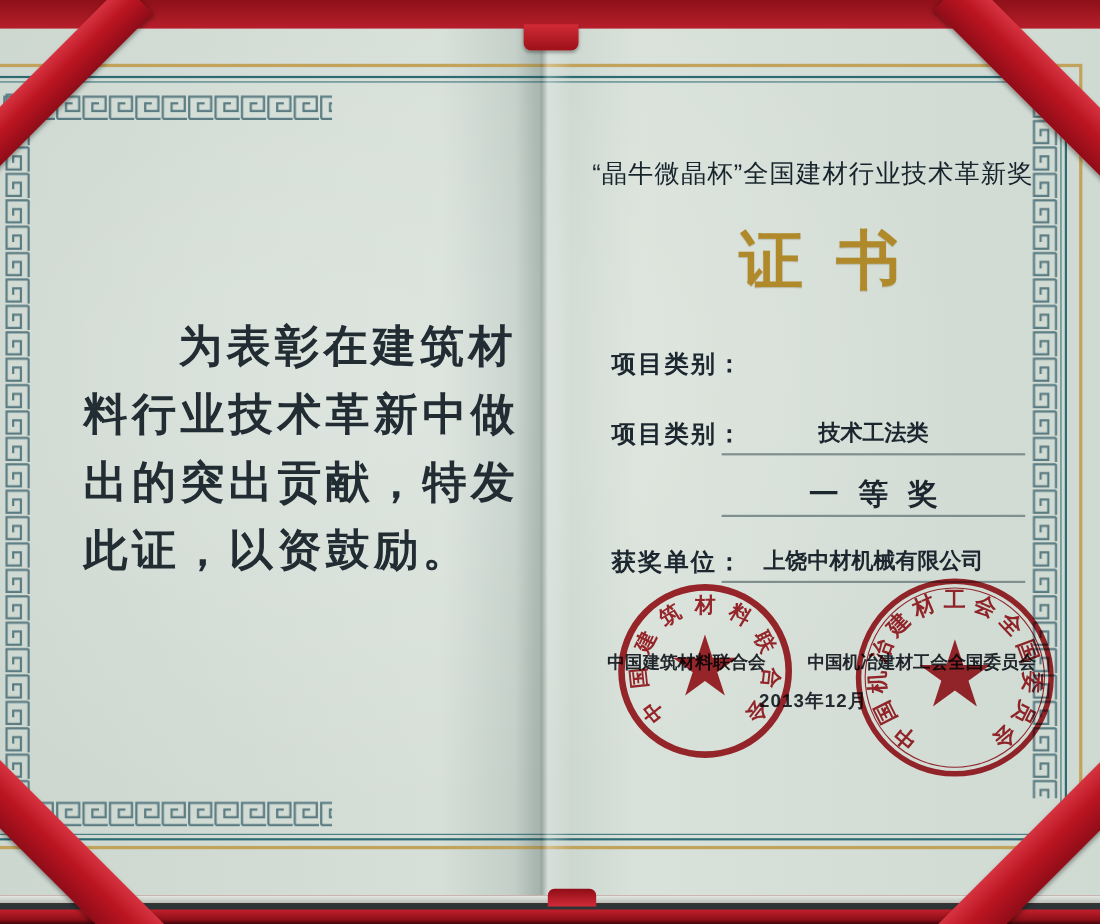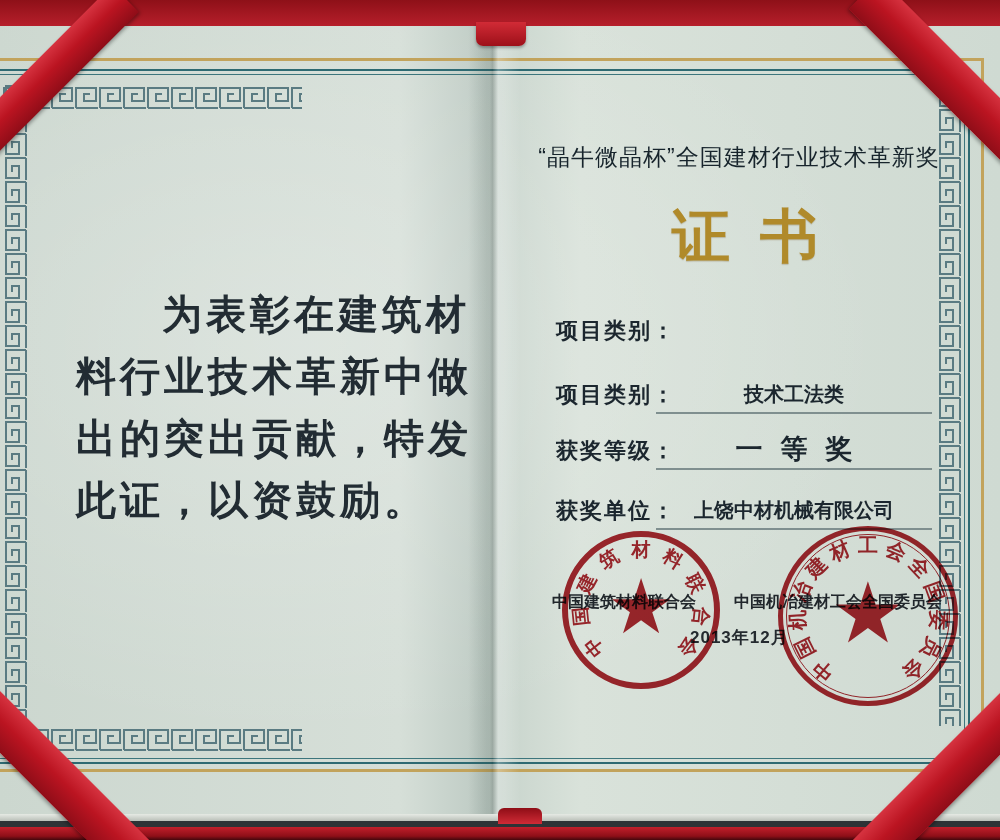--- a/index.html
+++ b/index.html
@@ -148,21 +148,20 @@
     <div class="cert-title">证书</div>
 
     <div class="field-row" style="top:286px">
       <span class="field-label">项目类别：</span>
     </div>
     <div class="field-row" style="top:350px">
       <span class="field-label">项目类别：</span>
       <span class="field-line">技术工法类</span>
     </div>
     <div class="field-row" style="top:406px">
-      <span class="field-label">获奖等级：</span>
       <span class="field-line grade">一等奖</span>
     </div>
     <div class="field-row" style="top:466px">
       <span class="field-label">获奖单位：</span>
       <span class="field-line">上饶中材机械有限公司</span>
     </div>
 
     <div class="issuer issuer-1">中国建筑材料联合会</div>
     <div class="issuer issuer-2">中国机冶建材工会全国委员会</div>
     <div class="issue-date">2013年12月</div>

